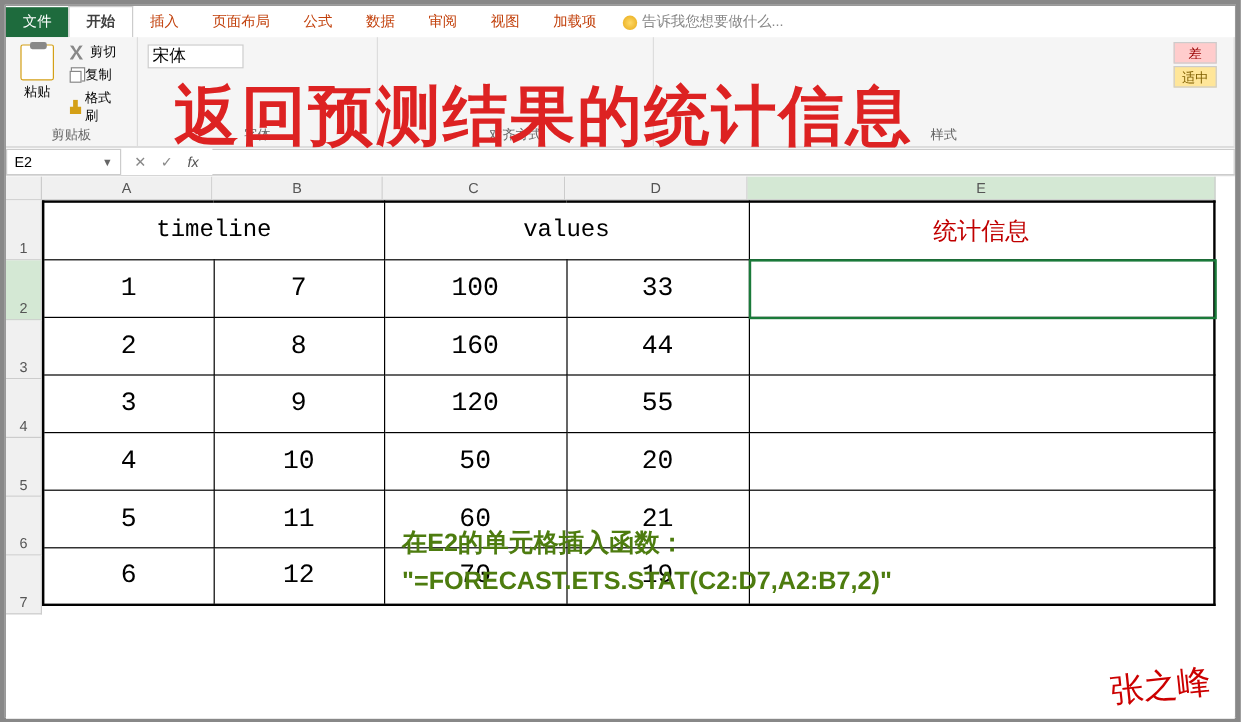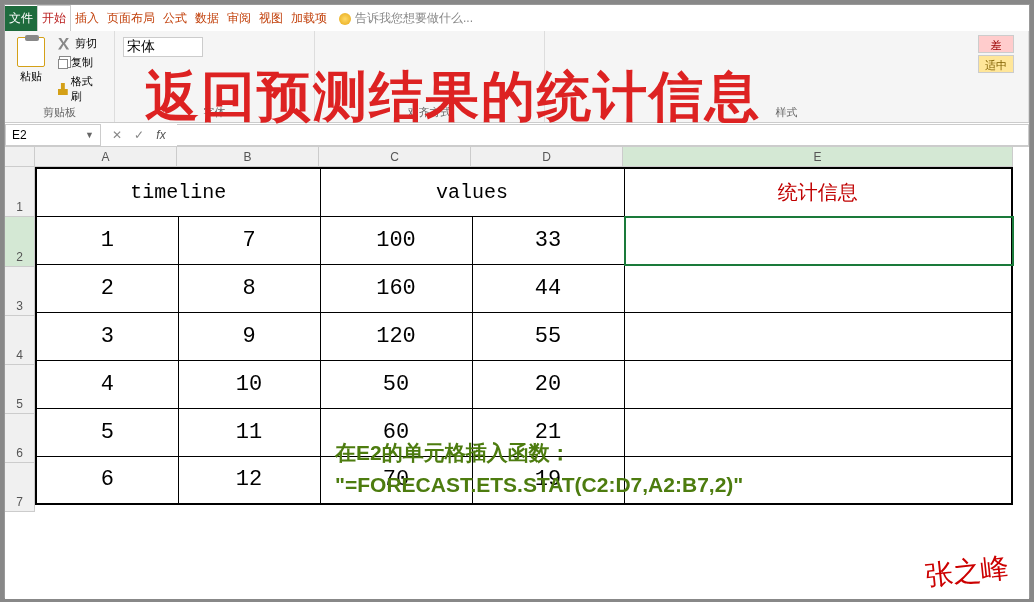--- a/index.html
+++ b/index.html
@@ -1,22 +1,22 @@
 <!DOCTYPE html>
 <html><head>
 <meta charset="utf-8">
 <style>
 * { margin:0; padding:0; box-sizing:border-box; font-family:"Microsoft YaHei",SimSun,sans-serif; }
 body { background:#888; width:1034px; height:602px; overflow:hidden; position:relative; }
 .window { position:absolute; top:4px; left:4px; width:1026px; height:594px; background:#fff; border:1px solid #999; }
 
 .tabbar { height:26px; background:#fff; display:flex; align-items:flex-end; }
-.tab { padding:4px 4px; font-size:12px; color:#fff; background:#2a7a4a; cursor:pointer; }
+.tab { padding:4px 14px; font-size:12px; color:#fff; background:#2a7a4a; cursor:pointer; }
 .tab.file { background:#1e6b3d; }
-.tab.active { background:#fff; color:#b91c1c; border-top:1px solid #ccc; border-left:1px solid #ccc; border-right:1px solid #ccc; }
+.tab.active { background:#fff; color:#404040; border-top:1px solid #ccc; border-left:1px solid #ccc; border-right:1px solid #ccc;font-weight:bold; }
 .tab.plain { background:transparent; color:#c2410c; }
 .tellme { font-size:12px; color:#888; padding:4px 8px; display:flex; align-items:center; gap:4px; }
 .bulb { width:12px; height:12px; background:radial-gradient(circle,#ffd966,#e6a817); border-radius:50%; }
 
 .ribbon { height:92px; background:#f5f5f5; border-bottom:1px solid #ccc; position:relative; display:flex; }
 .rgroup { border-right:1px solid #ddd; padding:4px 8px 0; position:relative; display:flex; flex-direction:column; }
 .rgroup-label { position:absolute; bottom:2px; left:0; right:0; text-align:center; font-size:11px; color:#666; }
 .rgroup-body { flex:1; display:flex; gap:6px; }
 
 .paste-btn { display:flex; flex-direction:column; align-items:center; gap:2px; padding:2px 4px; }

